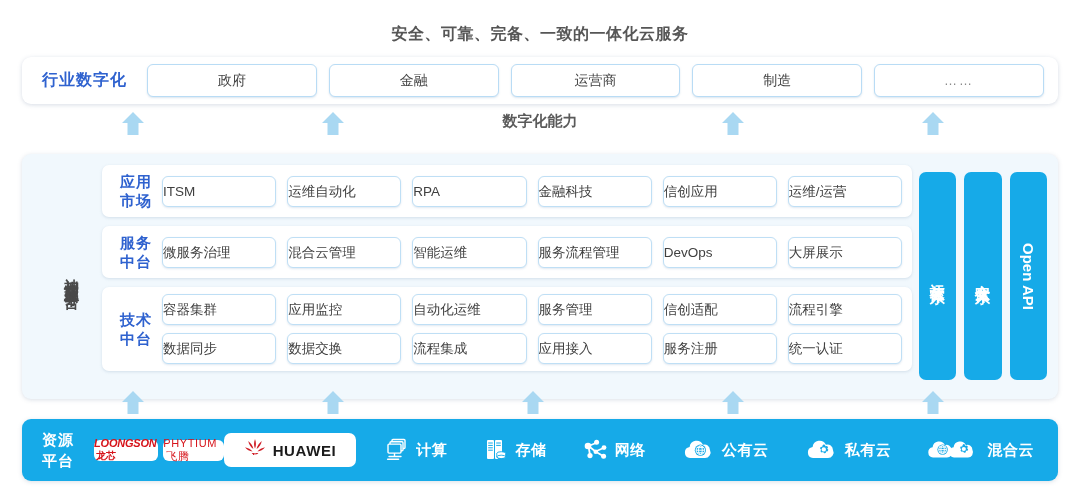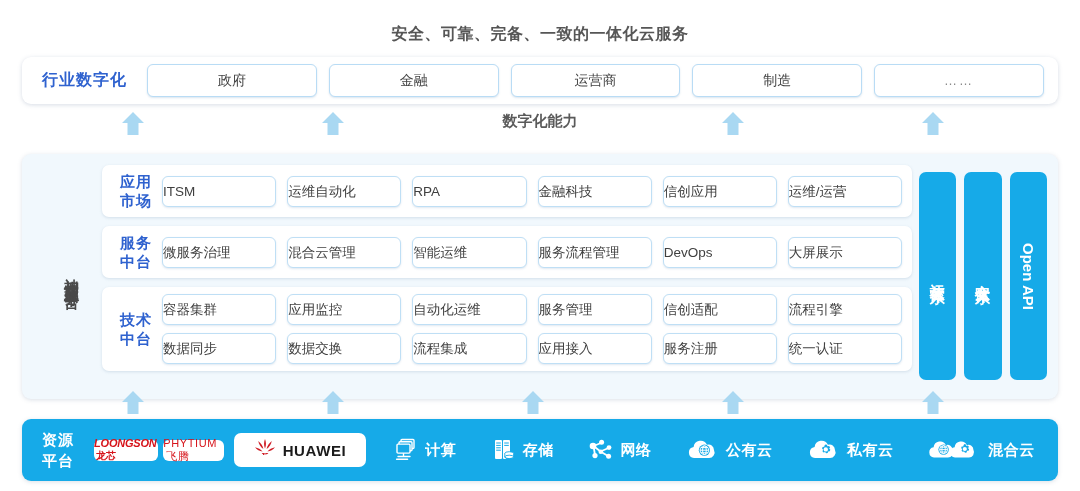--- a/index.html
+++ b/index.html
@@ -121,21 +121,21 @@
   .logopill{
     background:#fff;border-radius:6px;height:21px;
     display:flex;align-items:center;justify-content:center;
   }
   .logo-loongson{font-size:11px;font-weight:bold;color:#d6141b;font-style:italic;letter-spacing:-.2px;}
   .logo-loongson .cn{font-style:normal;font-size:10px;margin-left:2px;letter-spacing:0;}
   .logo-phytium{font-size:11px;color:#d6141b;letter-spacing:.6px;}
   .logo-phytium .cn{margin-left:3px;}
 
   .huawei-pill{
-    flex:0 0 132px;margin-left:10px;height:34px;background:#fff;border-radius:7px;
+    flex:0 0 132px;height:34px;background:#fff;border-radius:7px;
     display:flex;align-items:center;justify-content:center;gap:7px;
   }
   .huawei-text{font-size:15px;font-weight:bold;color:#1b1b1b;letter-spacing:.6px;}
 
   .res-items{flex:1;display:flex;align-items:center;justify-content:space-around;padding:0 6px 0 10px;}
   .res-item{display:flex;align-items:center;gap:6px;color:#fff;font-size:15px;font-weight:bold;letter-spacing:.5px;}
   .res-item .ico{display:flex;align-items:center;}
   .res-item.wide .ico{margin-right:-2px;}
 </style>
 </head>

